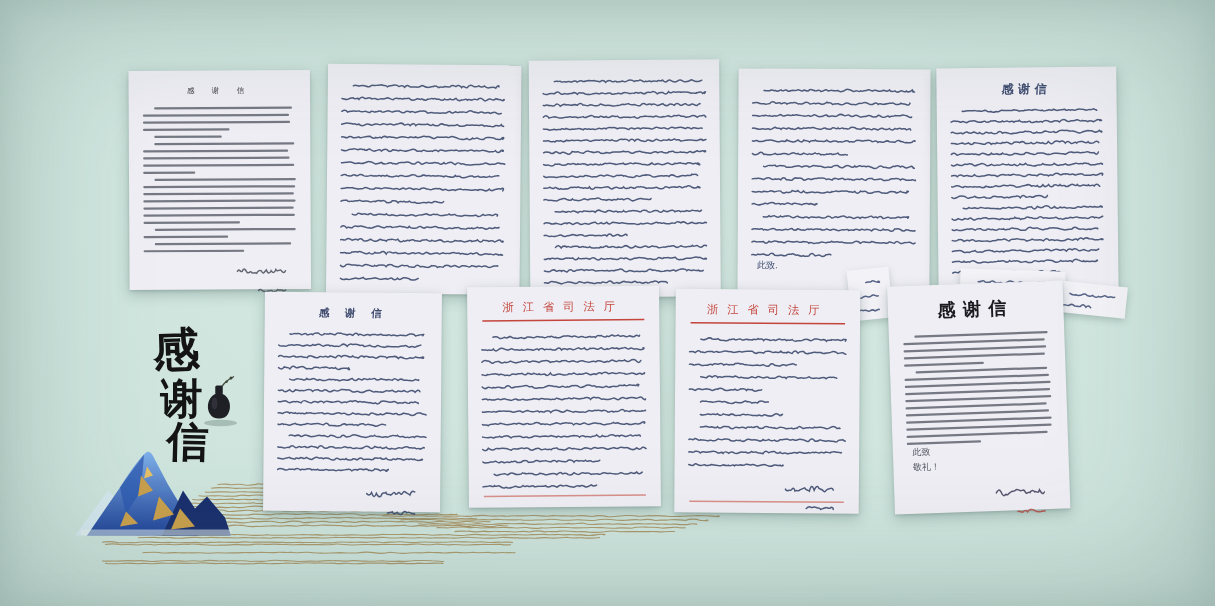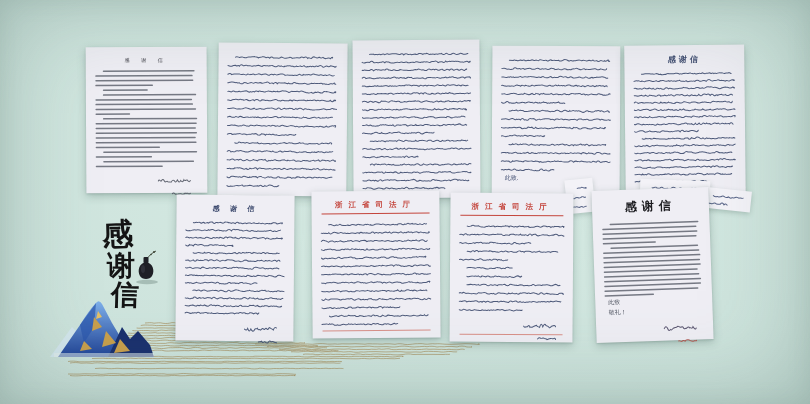--- a/index.html
+++ b/index.html
@@ -32,21 +32,21 @@
   .slip1{left:566px;top:179px;width:28px;height:34px;transform:rotate(-6deg)}
   .slip2{left:640px;top:180px;width:70px;height:23px;transform:rotate(2deg)}
   .slip3{left:701px;top:189px;width:50px;height:21px;transform:rotate(6deg)}
 
   .hand-title{text-align:center;font-size:8px;letter-spacing:3px;color:#3d4a6e;
     margin:0 0 4px;font-weight:bold;transform:skewX(-3deg)}
   .hand-title.sm{font-size:7px;letter-spacing:4px}
   .print-title-sm{text-align:center;font-size:5px;letter-spacing:5px;color:#3a3a42;margin:1px 0 5px}
   .print-title-lg{text-align:center;font-size:12px;font-weight:bold;letter-spacing:5px;color:#1c1c20;
     margin:0 0 5px;font-family:"DejaVu Serif","Liberation Serif",serif}
-  .lhead{text-align:center;font-size:7.5px;font-weight:bold;letter-spacing:6px;color:#c4453c;
+  .lhead{text-align:center;font-size:7.5px;font-weight:normal;letter-spacing:6px;color:#c4453c;
     border-bottom:1px solid #c4453c;padding:0 0 3px;margin:0 2px 5px;white-space:nowrap}
   .redrule{border-bottom:1px solid #d98f88;margin:3px 2px 0}
 
   .scrib{flex:1;min-height:0;overflow:hidden}
   .closing{font-size:6px;line-height:1.7;padding-left:5px;color:inherit}
   .sigrow{display:flex;flex-direction:column;align-items:flex-end;gap:2px;padding:2px 8px 0}
   .sig-scrib{width:34px;height:9px}
   .date-scrib{width:20px;height:5px}
   .sig-red{color:#b0504a}
   .sig-dark{color:#4a4460}

